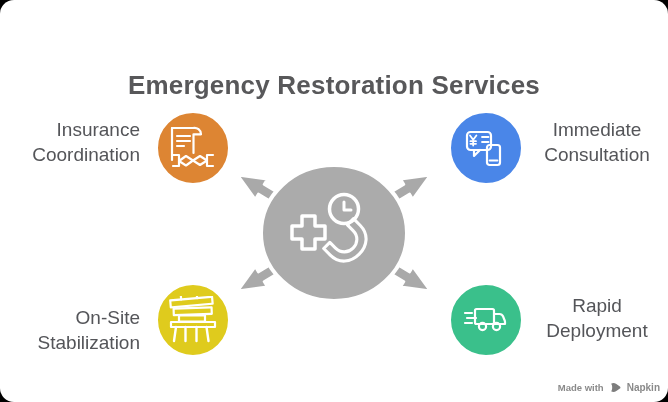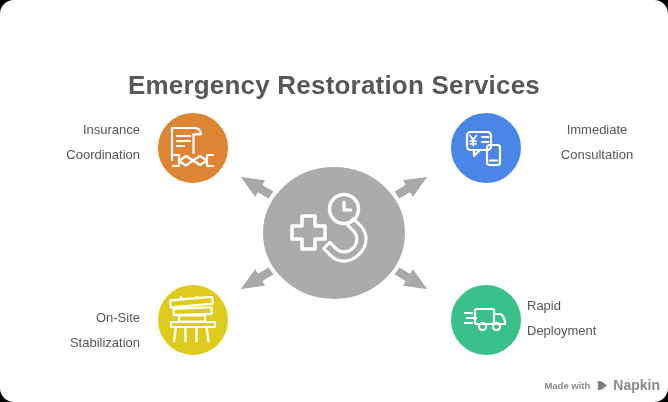--- a/index.html
+++ b/index.html
@@ -12,33 +12,33 @@
     position:absolute;left:0;top:54px;width:100%;text-align:center;
     font-size:26px;font-weight:700;color:#58585a;letter-spacing:.2px;margin-top:16px;
   }
   .node-circle{
     position:absolute;width:70px;height:70px;border-radius:50%;
     border:3px solid #fff;display:flex;align-items:center;justify-content:center;
     box-sizing:content-box;
   }
   .node-circle svg{display:block;}
   .node-label{
-    position:absolute;font-size:13px;line-height:25px;color:#545559;
+    position:absolute;font-size:19px;line-height:25px;color:#545559;
     white-space:pre-line;font-weight:400;
   }
   .lbl-tl{left:0;top:117px;width:140px;text-align:right;}
   .lbl-tr{left:527px;top:117px;width:140px;text-align:center;}
   .lbl-bl{left:0;top:293px;width:140px;text-align:right;margin-top:12px;}
-  .lbl-br{left:527px;top:293px;width:140px;text-align:left;}
+  .lbl-br{left:527px;top:293px;width:140px;text-align:center;}
   .center-graphic{position:absolute;left:184px;top:133px;}
   .watermark{
     position:absolute;right:8px;bottom:9px;display:flex;align-items:center;gap:6px;
     color:#8a8a8a;font-size:9.5px;font-weight:700;text-align:center;
   }
-  .watermark .brand{font-size:14px;}
+  .watermark .brand{font-size:10px;}
   .icon-stroke{stroke:#fff;fill:none;stroke-linecap:round;stroke-linejoin:round;}
 </style>
 </head>
 <body>
 
 <div class="canvas">
 
   <div class="title">Emergency Restoration Services</div>
 
   <svg class="center-graphic" width="300" height="200" viewBox="0 0 300 200">

